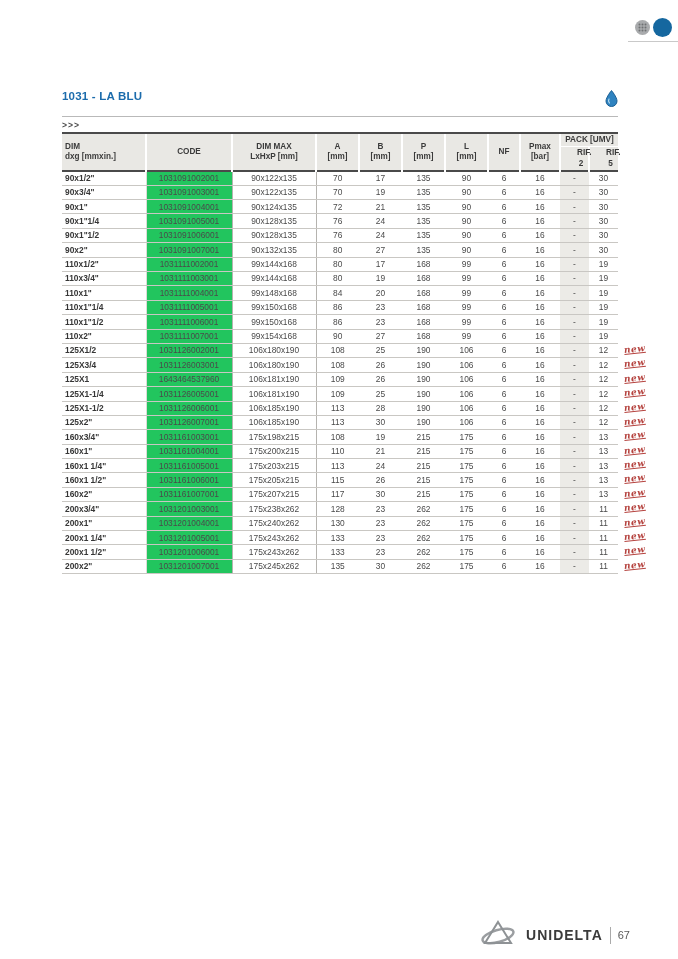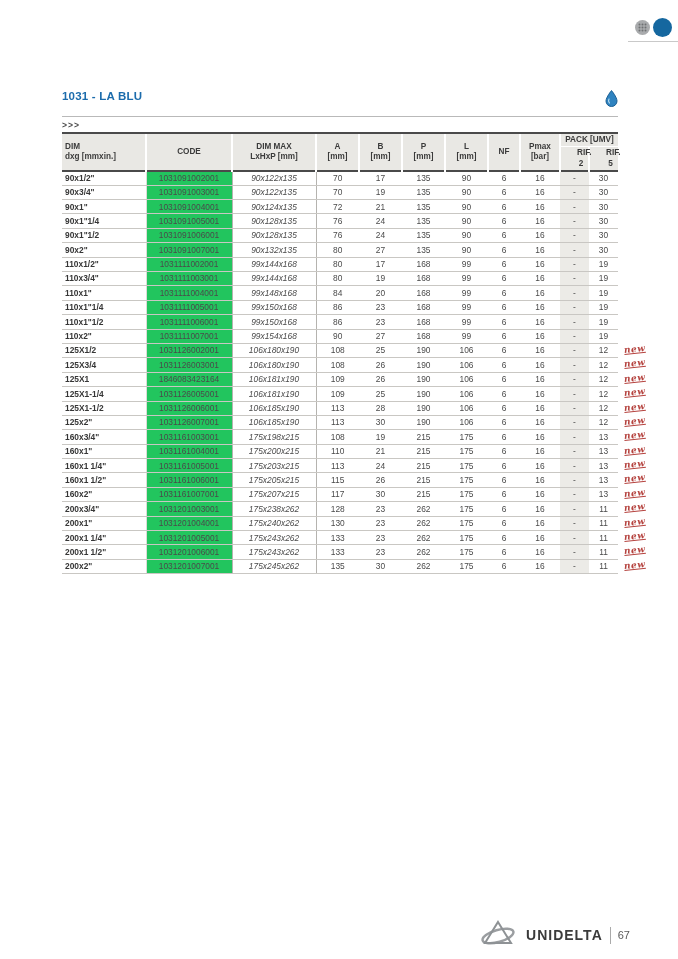--- a/index.html
+++ b/index.html
@@ -32,21 +32,21 @@
   thead .h-dimmax { width:84px; }
   thead .h-a, thead .h-b, thead .h-p, thead .h-l { width:43px; }
   thead .h-nf { width:32px; }
   thead .h-pmax { width:40px; }
   thead .h-rif { width:40px;padding-left:16px; }
   tbody { border-top:2px solid #4a4a4a; }
   tbody td { height:14.4px; font-size:8.4px; color:#4a4a4a; text-align:center;
              border-bottom:1px solid #c9c7c3; padding:0 2px; line-height:1; white-space:nowrap; }
   tbody td.col-dim { text-align:left; font-weight:bold; color:#363636; padding-left:3px; }
   tbody td.col-code { background:#22c55e; border-left:1px solid #dddbd7; border-right:1px solid #b5b3af; }
-  tbody td.col-dimmax { border-right:1px solid #b5b3af;font-style:italic; }
+  tbody td.col-dimmax { border-right:1px solid #b5b3af; }
   tbody td.col-rif2 { background:#ecebe7; }
   .new-mark { position:absolute; left:calc(100% + 6px); top:1px; font-family:"DejaVu Serif", serif;
               font-style:italic; font-weight:bold; font-size:9px; color:#b5433f;
               transform:rotate(-6deg); letter-spacing:.5px; text-decoration:underline; }
 
   .note { margin-top:11px; font-size:9px; font-weight:bold; color:#4c4c4a; letter-spacing:.1px; }
 
   
   .footer { position:absolute; top:920px; right:48px; display:flex; align-items:center; gap:7px; }
   .brand { display:flex; align-items:center; gap:10px; }
@@ -311,21 +311,21 @@
             <td class="col-num">26</td>
             <td class="col-num">190</td>
             <td class="col-num">106</td>
             <td class="col-num">6</td>
             <td class="col-num">16</td>
             <td class="col-rif2">-</td>
             <td class="col-rif5" style="position: relative;">12<span class="new-mark">new</span></td>
           </tr>
           <tr>
             <td class="col-dim">125X1</td>
-            <td class="col-code">1846083423164</td>
+            <td class="col-code">1643464537960</td>
             <td class="col-dimmax">106x181x190</td>
             <td class="col-num">109</td>
             <td class="col-num">26</td>
             <td class="col-num">190</td>
             <td class="col-num">106</td>
             <td class="col-num">6</td>
             <td class="col-num">16</td>
             <td class="col-rif2">-</td>
             <td class="col-rif5" style="position: relative;">12<span class="new-mark">new</span></td>
           </tr>

